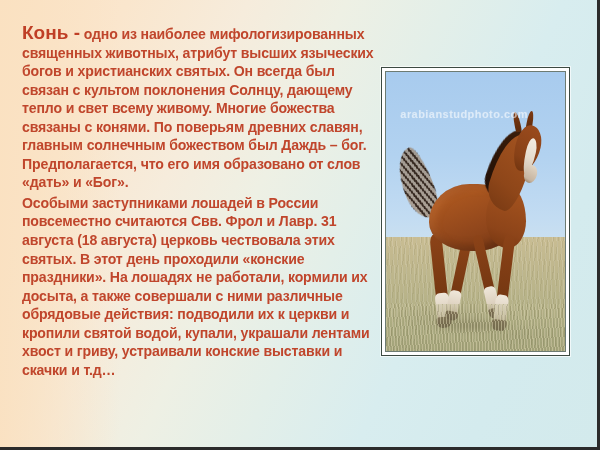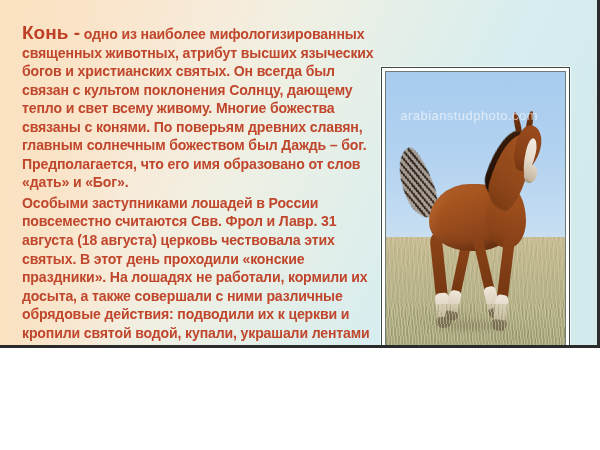--- a/index.html
+++ b/index.html
@@ -7,21 +7,21 @@
     padding: 0;
     background: #ffffff;
   }
   body {
     font-family: "Liberation Sans", "DejaVu Sans", sans-serif;
   }
 
   #slide {
     position: relative;
     width: 600px;
-    height: 348px;
+    height: 450px;
     overflow: hidden;
     box-sizing: border-box;
     border-bottom: 3px solid #2b2b2b;
     border-right: 3px solid #2b2b2b;
     background: linear-gradient(115deg,
         #fae3c6 0%,
         #fae6cd 16%,
         #f6ecdc 31%,
         #eef0e4 43%,
         #e3efe9 56%,
@@ -261,23 +261,23 @@
     background:
       repeating-linear-gradient(84deg, rgba(215,208,172,0.55) 0 1px, rgba(0,0,0,0) 1px 3px),
       repeating-linear-gradient(96deg, rgba(126,120,82,0.30) 0 1px, rgba(0,0,0,0) 1px 4px),
       linear-gradient(180deg, rgba(176,174,130,0.25) 0%, rgba(160,160,118,0.6) 100%);
   }
 
   #watermark {
     position: absolute;
     left: 8%;
     top: 13%;
-    font-size: 13px;
+    font-size: 11px;
     letter-spacing: 0.45px;
-    font-weight: normal;
+    font-weight: bold;
     color: rgba(255,255,255,0.42);
     text-shadow: 0 0 1px rgba(255,255,255,0.35);
     white-space: nowrap;
     z-index: 6;
     user-select: none;
   }
 </style>
 </head>
 <body>
 

